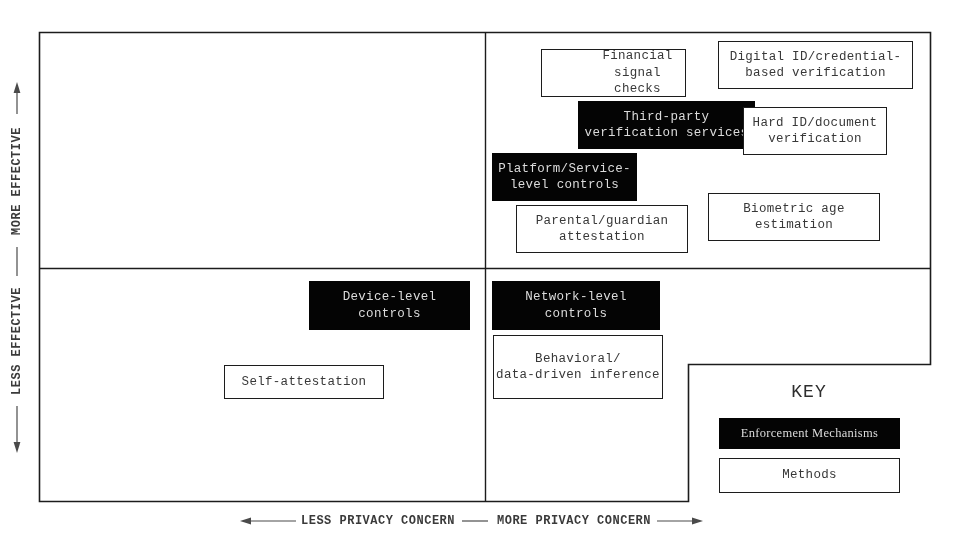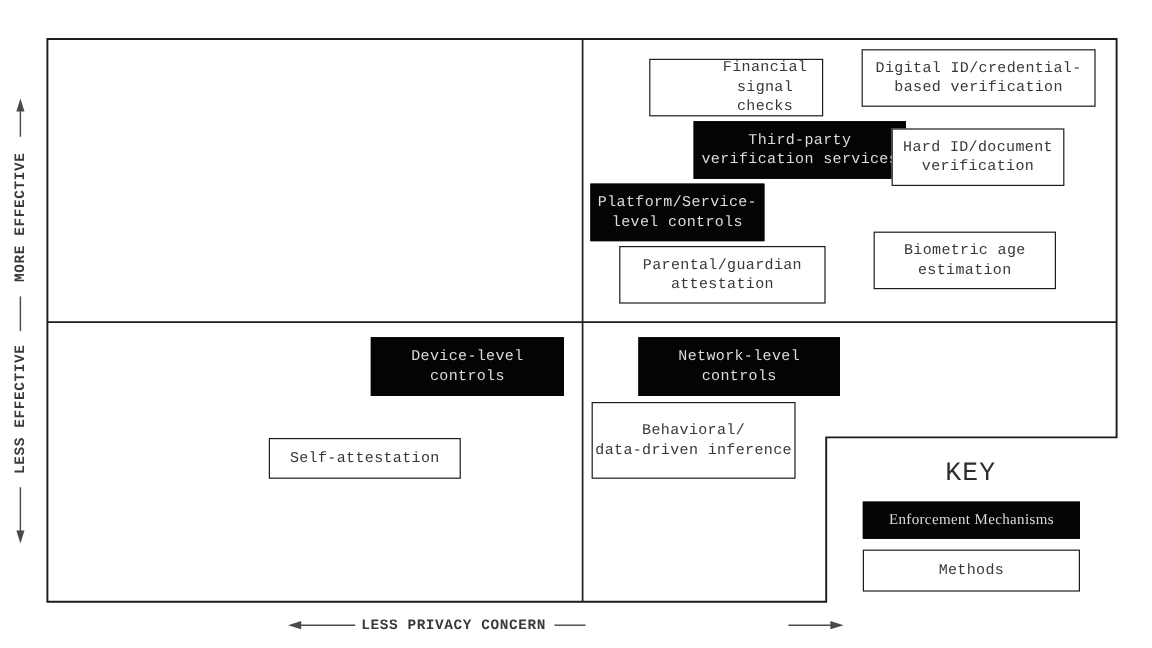--- a/index.html
+++ b/index.html
@@ -44,21 +44,21 @@
     white-space:nowrap;
     transform:translate(-50%,-50%);
   }
   .axis-label.vertical{
     transform:translate(-50%,-50%) rotate(-90deg);
   }
   .key-title{
     position:absolute;
     left:688px;top:382px;width:242px;
     text-align:center;
-    font-size:22px;color:#2e2e2e;letter-spacing:1px;
+    font-size:18px;color:#2e2e2e;letter-spacing:1px;
   }
   svg .diag-line{stroke:var(--line);fill:none;}
   svg .axis-line{stroke:var(--axis);fill:none;stroke-width:1.2;}
   svg .axis-head{fill:var(--axis);stroke:none;}
 </style>
 </head>
 <body>
 
 <div id="stage">
 
@@ -78,38 +78,39 @@
     <polygon class="axis-head" points="240,521 251,517.6 251,524.4"></polygon>
     <path class="axis-line" d="M249,521 H296"></path>
     <path class="axis-line" d="M462,521 H488"></path>
     <path class="axis-line" d="M657,521 H693"></path>
     <polygon class="axis-head" points="703,521 692,517.6 692,524.4"></polygon>
   </svg>
 
   <div class="axis-label vertical" style="left:17px;top:181px;">MORE EFFECTIVE</div>
   <div class="axis-label vertical" style="left:17px;top:341px;">LESS EFFECTIVE</div>
   <div class="axis-label" style="left:378px;top:521px;">LESS PRIVACY CONCERN</div>
+  <div class="axis-label" style="left:574px;top:521px;">MORE PRIVACY CONCERN</div>
 
   <div class="box method" style="left:541px;top:49px;width:145px;height:48px;padding-left:48px;">Financial signal
 checks</div>
   <div class="box method" style="left:718px;top:41px;width:195px;height:48px;">Digital ID/credential-
 based verification</div>
   <div class="box enforcement" style="left:542px;top:101px;width:177px;height:48px;margin-left:36px;">Third-party
 verification services</div>
   <div class="box method" style="left:743px;top:107px;width:144px;height:48px;">Hard ID/document
 verification</div>
   <div class="box enforcement" style="left:492px;top:153px;width:145px;height:48px;">Platform/Service-
 level controls</div>
   <div class="box method" style="left:516px;top:205px;width:172px;height:48px;">Parental/guardian
 attestation</div>
-  <div class="box method" style="left:728px;top:193px;width:152px;height:48px;">Biometric age
+  <div class="box method" style="left:708px;top:193px;width:172px;height:48px;">Biometric age
 estimation</div>
   <div class="box enforcement" style="left:309px;top:281px;width:161px;height:49px;">Device-level
 controls</div>
-  <div class="box enforcement" style="left:492px;top:281px;width:168px;height:49px;margin-left:40px;">Network-level
+  <div class="box enforcement" style="left:492px;top:281px;width:168px;height:49px;">Network-level
 controls</div>
   <div class="box method" style="left:493px;top:335px;width:170px;height:64px;">Behavioral/
 data-driven inference</div>
   <div class="box method" style="left:224px;top:365px;width:160px;height:34px;">Self-attestation</div>
 
   <div class="key-title">KEY</div>
   <div class="box enforcement" style="left:719px;top:418px;width:181px;height:31px;font-family:Liberation Serif, serif;">Enforcement Mechanisms</div>
   <div class="box method" style="left:719px;top:458px;width:181px;height:35px;">Methods</div>
 
 </div>

